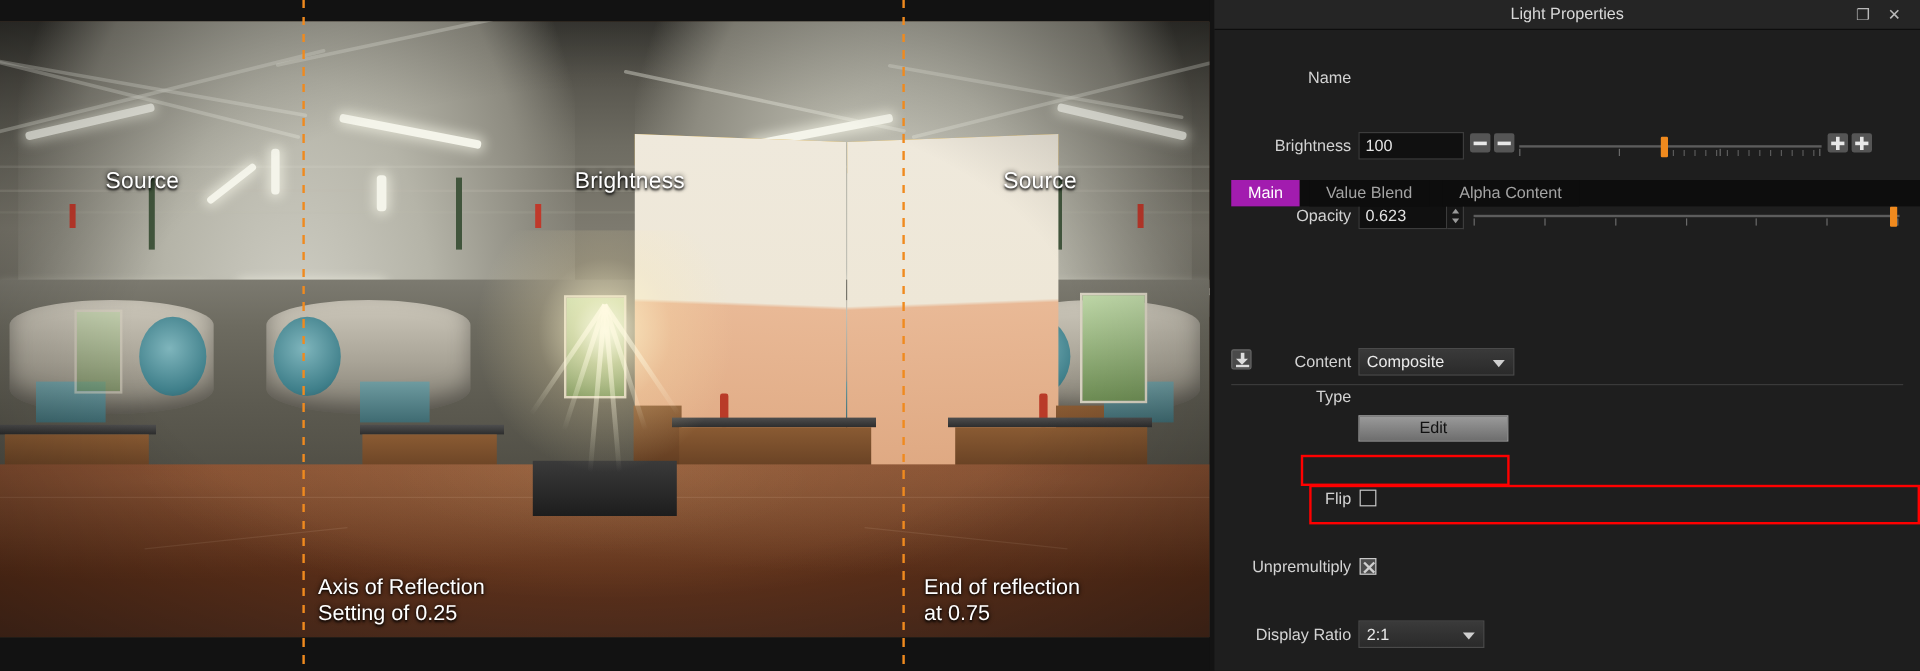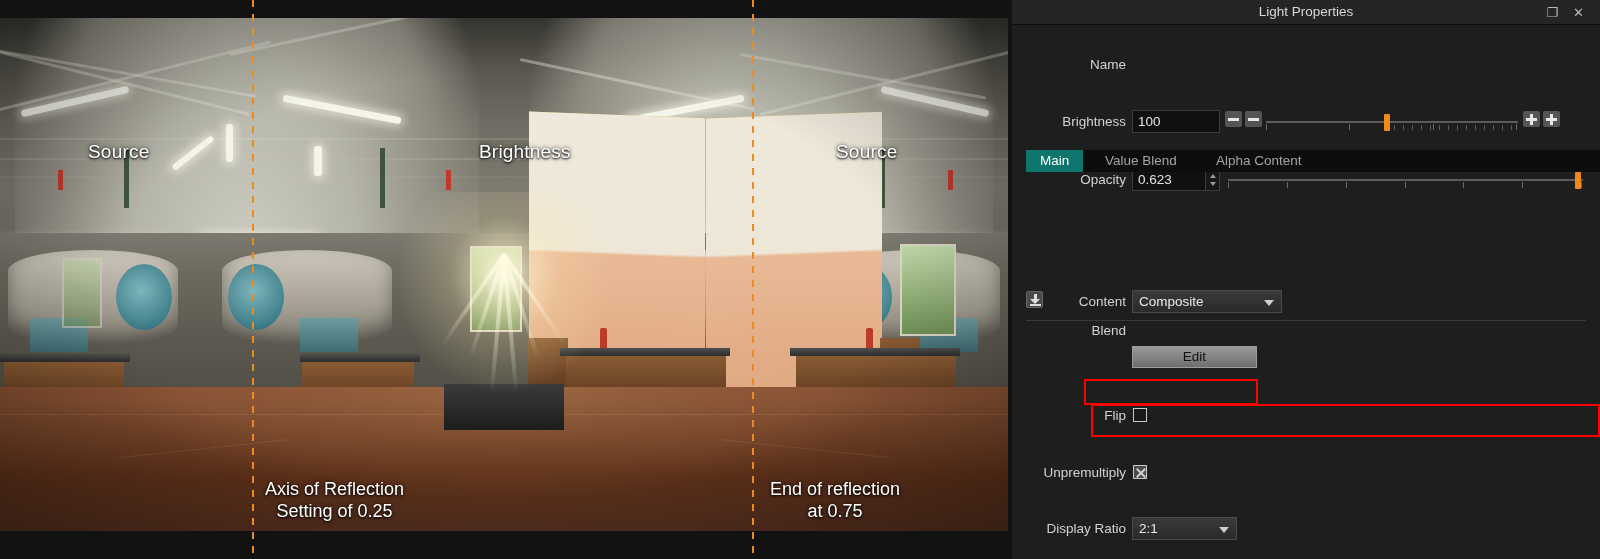--- a/index.html
+++ b/index.html
@@ -134,21 +134,20 @@
   
   .plabel {
     position:absolute; color:#fff; font-size:19px; letter-spacing:.2px;
     text-shadow: 0 0 4px rgba(0,0,0,.85), 0 1px 2px rgba(0,0,0,.9);
     white-space:nowrap;
   }
   .pnote {
     position:absolute; color:#fff; font-size:18px; line-height:22px;
     text-shadow: 0 0 4px rgba(0,0,0,.8), 0 1px 2px rgba(0,0,0,.9);
     white-space:pre;
-    text-align:center;
   }
 
   
   #panel {
     position:absolute; left:1012px; top:0; width:588px; height:559px;
     background:#1e1e1e; color:#d6d6d6; font-size:13px;
   }
   #titlebar {
     position:relative; height:25px; background:#252525; border-bottom:1px solid #0d0d0d;
   }
@@ -212,21 +211,21 @@
     font-size:13.5px; color:#9f9f9f; background:#181818;
     border:1px solid #3a3a3a; border-bottom:none; cursor:pointer;
   }
   .tab.on { color:#fff; background:#1e1e1e; border-bottom:1px solid #1e1e1e; z-index:2; }
 
   .tabbar2 { position:absolute; left:0; width:588px; height:22px; }
   .tab2 {
     position:absolute; top:0; height:22px; line-height:22px; padding:0 14px;
     font-size:13.5px; color:#a4a4a4; background:#0d0d0d; cursor:pointer;
   }
-  .tab2.on { color:#fff; background:#0f766e; }
+  .tab2.on { color:#fff; background:#a21caf; }
   .tabbar2 .bg { position:absolute; left:14px; top:0; width:574px; height:22px; background:#0d0d0d; }
 
   .combo {
     position:absolute; height:23px; background:linear-gradient(180deg,#3a3a3a,#2a2a2a);
     border:1px solid #4a4a4a; color:#eaeaea; font-size:13.5px; line-height:21px;
     padding-left:6px; cursor:pointer;
   }
   .combo .arw {
     position:absolute; right:7px; top:9px; width:0; height:0;
     border-left:5px solid transparent; border-right:5px solid transparent;
@@ -457,22 +456,22 @@
       <div class="tab2" style="left:79px">Value Blend</div>
       <div class="tab2" style="left:190px">Alpha Content</div>
     </div>
 
     <div class="row" style="top:175px">
       <div class="dlicon" style="left:14px;top:4px">
         <span class="stem"></span>
           <span class="head"></span>
           <span class="base"></span>
       </div>
-      <div class="lbl" style="width:74px;left:40px">Content Blend</div>
-      <div class="combo" style="left:120px;top:3px;width:150px">
+      <div class="lbl" style="width:74px;left:40px">Content Type</div>
+      <div class="combo" style="left:120px;top:3px;width:130px">
         <span>Composite</span>
         <span class="arw"></span>
       </div>
     </div>
 
     <div class="row" style="top:203px">
       <div class="btn" style="left:120px;top:2px;width:125px">Edit</div>
     </div>
 
     <div class="row" style="top:231px">

